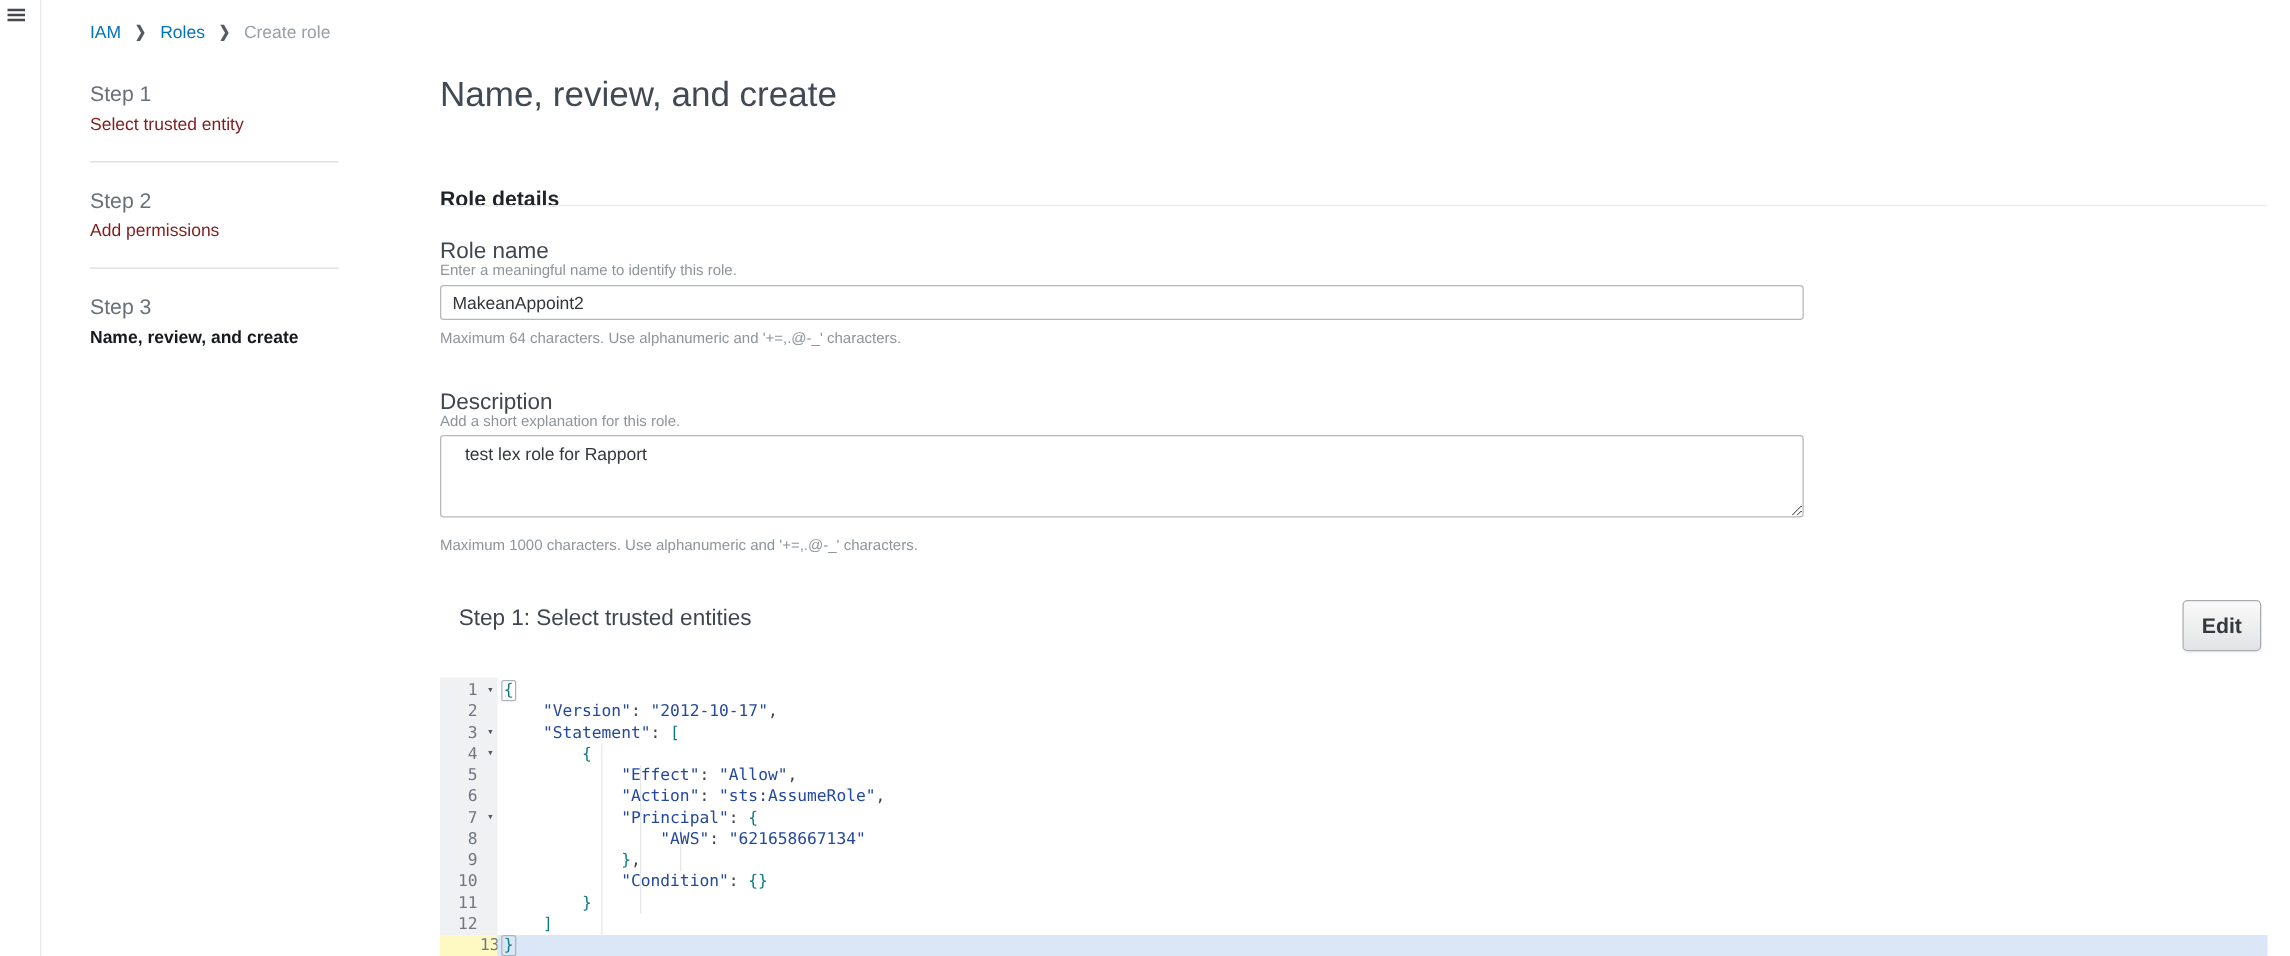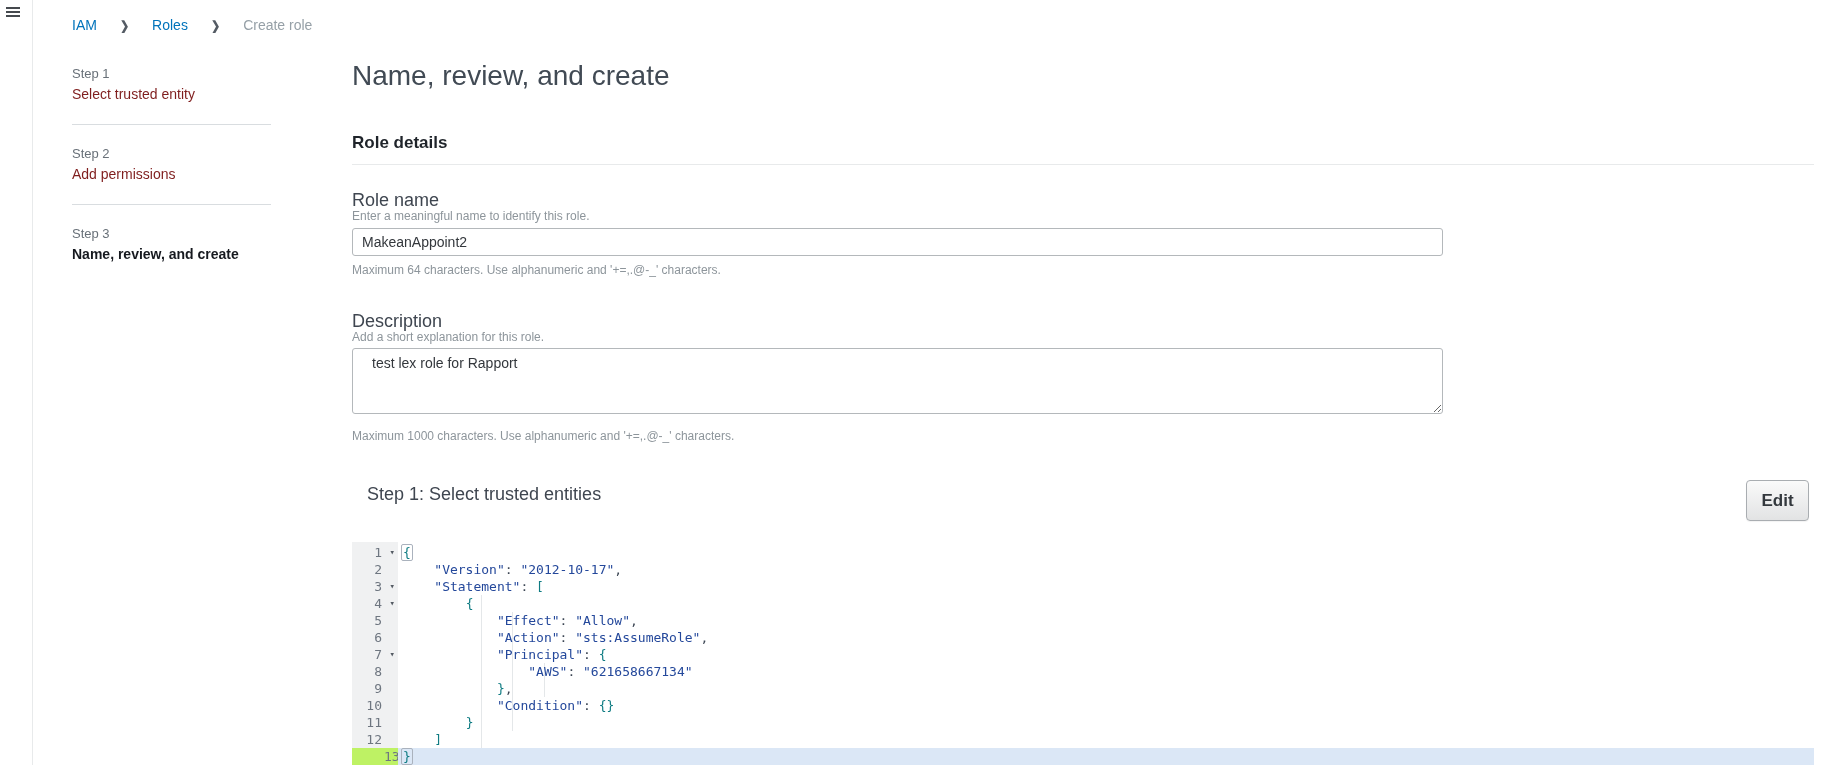--- a/index.html
+++ b/index.html
@@ -5,35 +5,35 @@
   * { margin:0; padding:0; box-sizing:border-box; }
   html,body { width:1832px; height:765px; background:#fff; font-family:"Liberation Sans",sans-serif; overflow:hidden; }
   .abs { position:absolute; }
 
   
   #hamburger { left:6px; top:7px; width:16px; height:14px; cursor:pointer; }
   #hamburger .bar { width:14px; height:2px; background:#45494e; margin-bottom:2px; }
   #vline { left:32px; top:0; width:1px; height:765px; background:#e8eaeb; }
 
   
-  #breadcrumb { left:72px; top:17px; font-size:14px; display:flex; align-items:center; gap:23px; }
+  #breadcrumb { left:72px; top:17px; font-size:14px; display:flex; align-items:center; gap:11px; }
   .crumb-link { color:#0073bb; text-decoration:none; cursor:pointer; }
   .crumb-current { color:#96a0a7; }
   .crumb-sep { color:#545b64; font-size:11px; font-weight:bold; transform:scaleY(1.15); }
 
   
   #stepnav { left:72px; top:66px; width:200px; }
-  .step-label { font-size:13px; color:#687078; }
+  .step-label { font-size:17px; color:#687078; }
   .step-link { font-size:14px; color:#7f1d1d; margin-top:5px; cursor:pointer; }
   .step-current { font-size:14px; color:#16191f; font-weight:bold; margin-top:5px; }
   .step-divider { height:1px; background:#d9dde0; margin:22px 0 21px 0; width:199px; }
 
   
   #page-title { left:352px; top:60px; font-size:28px; color:#414a54; }
-  #role-details-heading { left:352px; top:133px; font-size:17px; font-weight:bold; color:#1f242a; }
+  #role-details-heading { left:352px; top:150px; font-size:17px; font-weight:bold; color:#1f242a; }
   #role-details-divider { left:352px; top:164px; width:1462px; height:1px; background:#e8eaeb; }
 
   .field-label { font-size:18px; color:#3f4650; }
   .field-hint, .field-constraint { font-size:12px; color:#8d959b; }
 
   #role-name-label { left:352px; top:190px; }
   #role-name-hint { left:352px; top:209px; }
   #role-name-input { left:352px; top:228px; width:1091px; height:28px; border:1px solid #b4b8bb; border-radius:3px; font-size:14px; color:#33373c; padding:0 9px; font-family:"Liberation Sans",sans-serif; outline:none; }
   #role-name-constraint { left:352px; top:263px; }
 
@@ -43,21 +43,21 @@
   #description-constraint { left:352px; top:429px; }
 
   #trusted-heading { left:352px; top:484px; font-size:18px; color:#3f4650;margin-left:15px; }
   #edit-button { left:1746px; top:480px; width:63px; height:41px; border:1px solid #a9adb1; border-radius:4px; background:linear-gradient(#fafafa,#e2e3e4); font-size:17px; font-weight:bold; color:#33383d; font-family:"Liberation Sans",sans-serif; cursor:pointer; box-shadow:0 1px 1px rgba(0,0,0,0.05); }
 
   
   #editor { left:352px; top:542px; width:1462px; height:223px; background:#fff; font-family:"DejaVu Sans Mono",monospace; font-size:13px; line-height:17px; }
   #editor-gutter { position:absolute; left:0; top:0; width:46px; height:100%; background:#f0f1f2; padding-top:2px; }
   .gut-line { height:17px; position:relative; color:#6e7680; text-align:right; padding-right:16px; }
   .gut-line .fold { position:absolute; right:3px; top:0; font-size:9px; color:#545b64; cursor:pointer; }
-  .gut-line.active { background:#bef264;padding-left:32px; }
+  .gut-line.active { background:#fef9c3;padding-left:32px; }
   #editor-code { position:absolute; left:46px; top:0; right:0; height:100%; padding-top:2px; }
   .code-line { height:17px; white-space:pre; padding-left:5px; position:relative; }
   .code-line.active { background:#dbe7f6; }
   .seg-str { color:#24489b; }
   .seg-punct { color:#3c4654; }
   .seg-brace { color:#0e7b82; }
   .seg-bracebox { color:#0e7b82; border:1px solid #aab2bd; border-radius:2px; padding:0 1px; margin:0 -2px; }
   .indent-guide { position:absolute; width:1px; background:#e4e7e9; }
   #guide-1 { left:83px; top:53px; height:153px; }
   #guide-2 { left:114px; top:70px; height:119px; }

